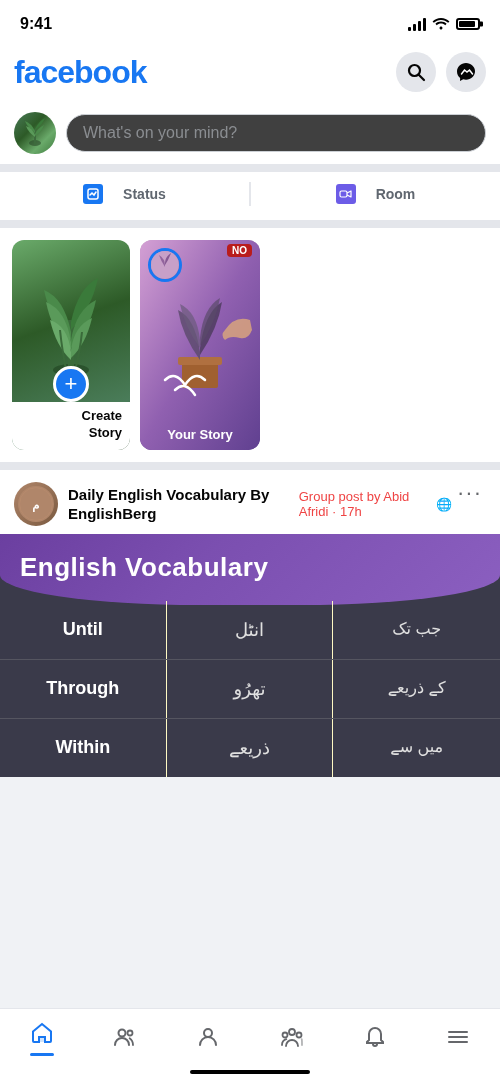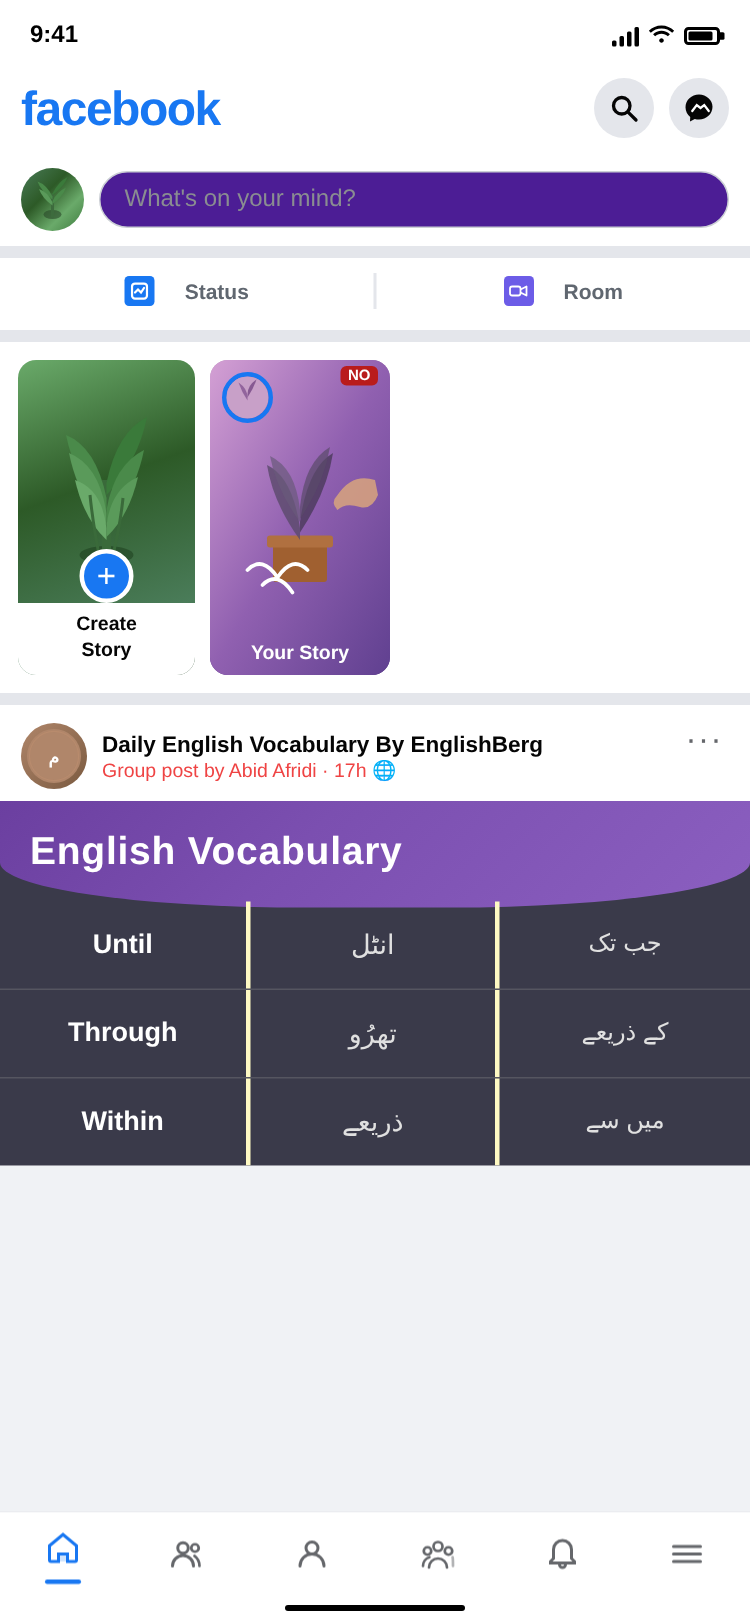--- a/index.html
+++ b/index.html
@@ -128,21 +128,21 @@
       background: linear-gradient(135deg, #4a7c59 0%, #2d5a27 40%, #6aaa6a 70%, #3d7a3d 100%);
       display: flex;
       align-items: center;
       justify-content: center;
     }
     .mind-input {
       flex: 1;
       height: 38px;
       border: 1.5px solid #ccd0d5;
       border-radius: 20px;
-      background: #4c1d95;
+      background: #404040;
       padding: 0 16px;
       font-size: 16px;
       color: #8a8d91;
       cursor: text;
       display: flex;
       align-items: center;
     }
 
     
     .action-row {
@@ -254,21 +254,21 @@
     .story-label {
       position: absolute;
       bottom: 0;
       left: 0;
       right: 0;
       background: #fff;
       padding: 6px 8px 8px;
       font-size: 13px;
       font-weight: 700;
       color: #050505;
-      text-align: center;
+      text-align: right;
       line-height: 1.3;
     }
     .story-user-label {
       position: absolute;
       bottom: 0;
       left: 0;
       right: 0;
       padding: 6px 8px 8px;
       font-size: 13px;
       font-weight: 700;
@@ -341,21 +341,21 @@
       justify-content: center;
       color: white;
       font-size: 11px;
       font-weight: bold;
       text-align: center;
       padding: 4px;
       line-height: 1.2;
     }
     .post-meta {
       display: flex;
-      flex-direction: column;
+      flex-direction: row;
     }
     .post-group-name {
       font-size: 15px;
       font-weight: 700;
       color: #050505;
       line-height: 1.3;
     }
     .post-subline {
       font-size: 13px;
       color: #ef4444;
@@ -399,21 +399,21 @@
       border-collapse: collapse;
     }
     .vocab-row {
       display: grid;
       grid-template-columns: 1fr 1fr 1fr;
       border-bottom: 1px solid #555560;
     }
     .vocab-cell {
       padding: 18px 10px;
       text-align: center;
-      border-right: 3px solid #fef9c3;
+      border-right: 1px solid #fef9c3;
       color: #fff;
     }
     .vocab-cell:last-child {
       border-right: none;
     }
     .vocab-cell-en {
       font-size: 18px;
       font-weight: 700;
       color: #fff;
     }

